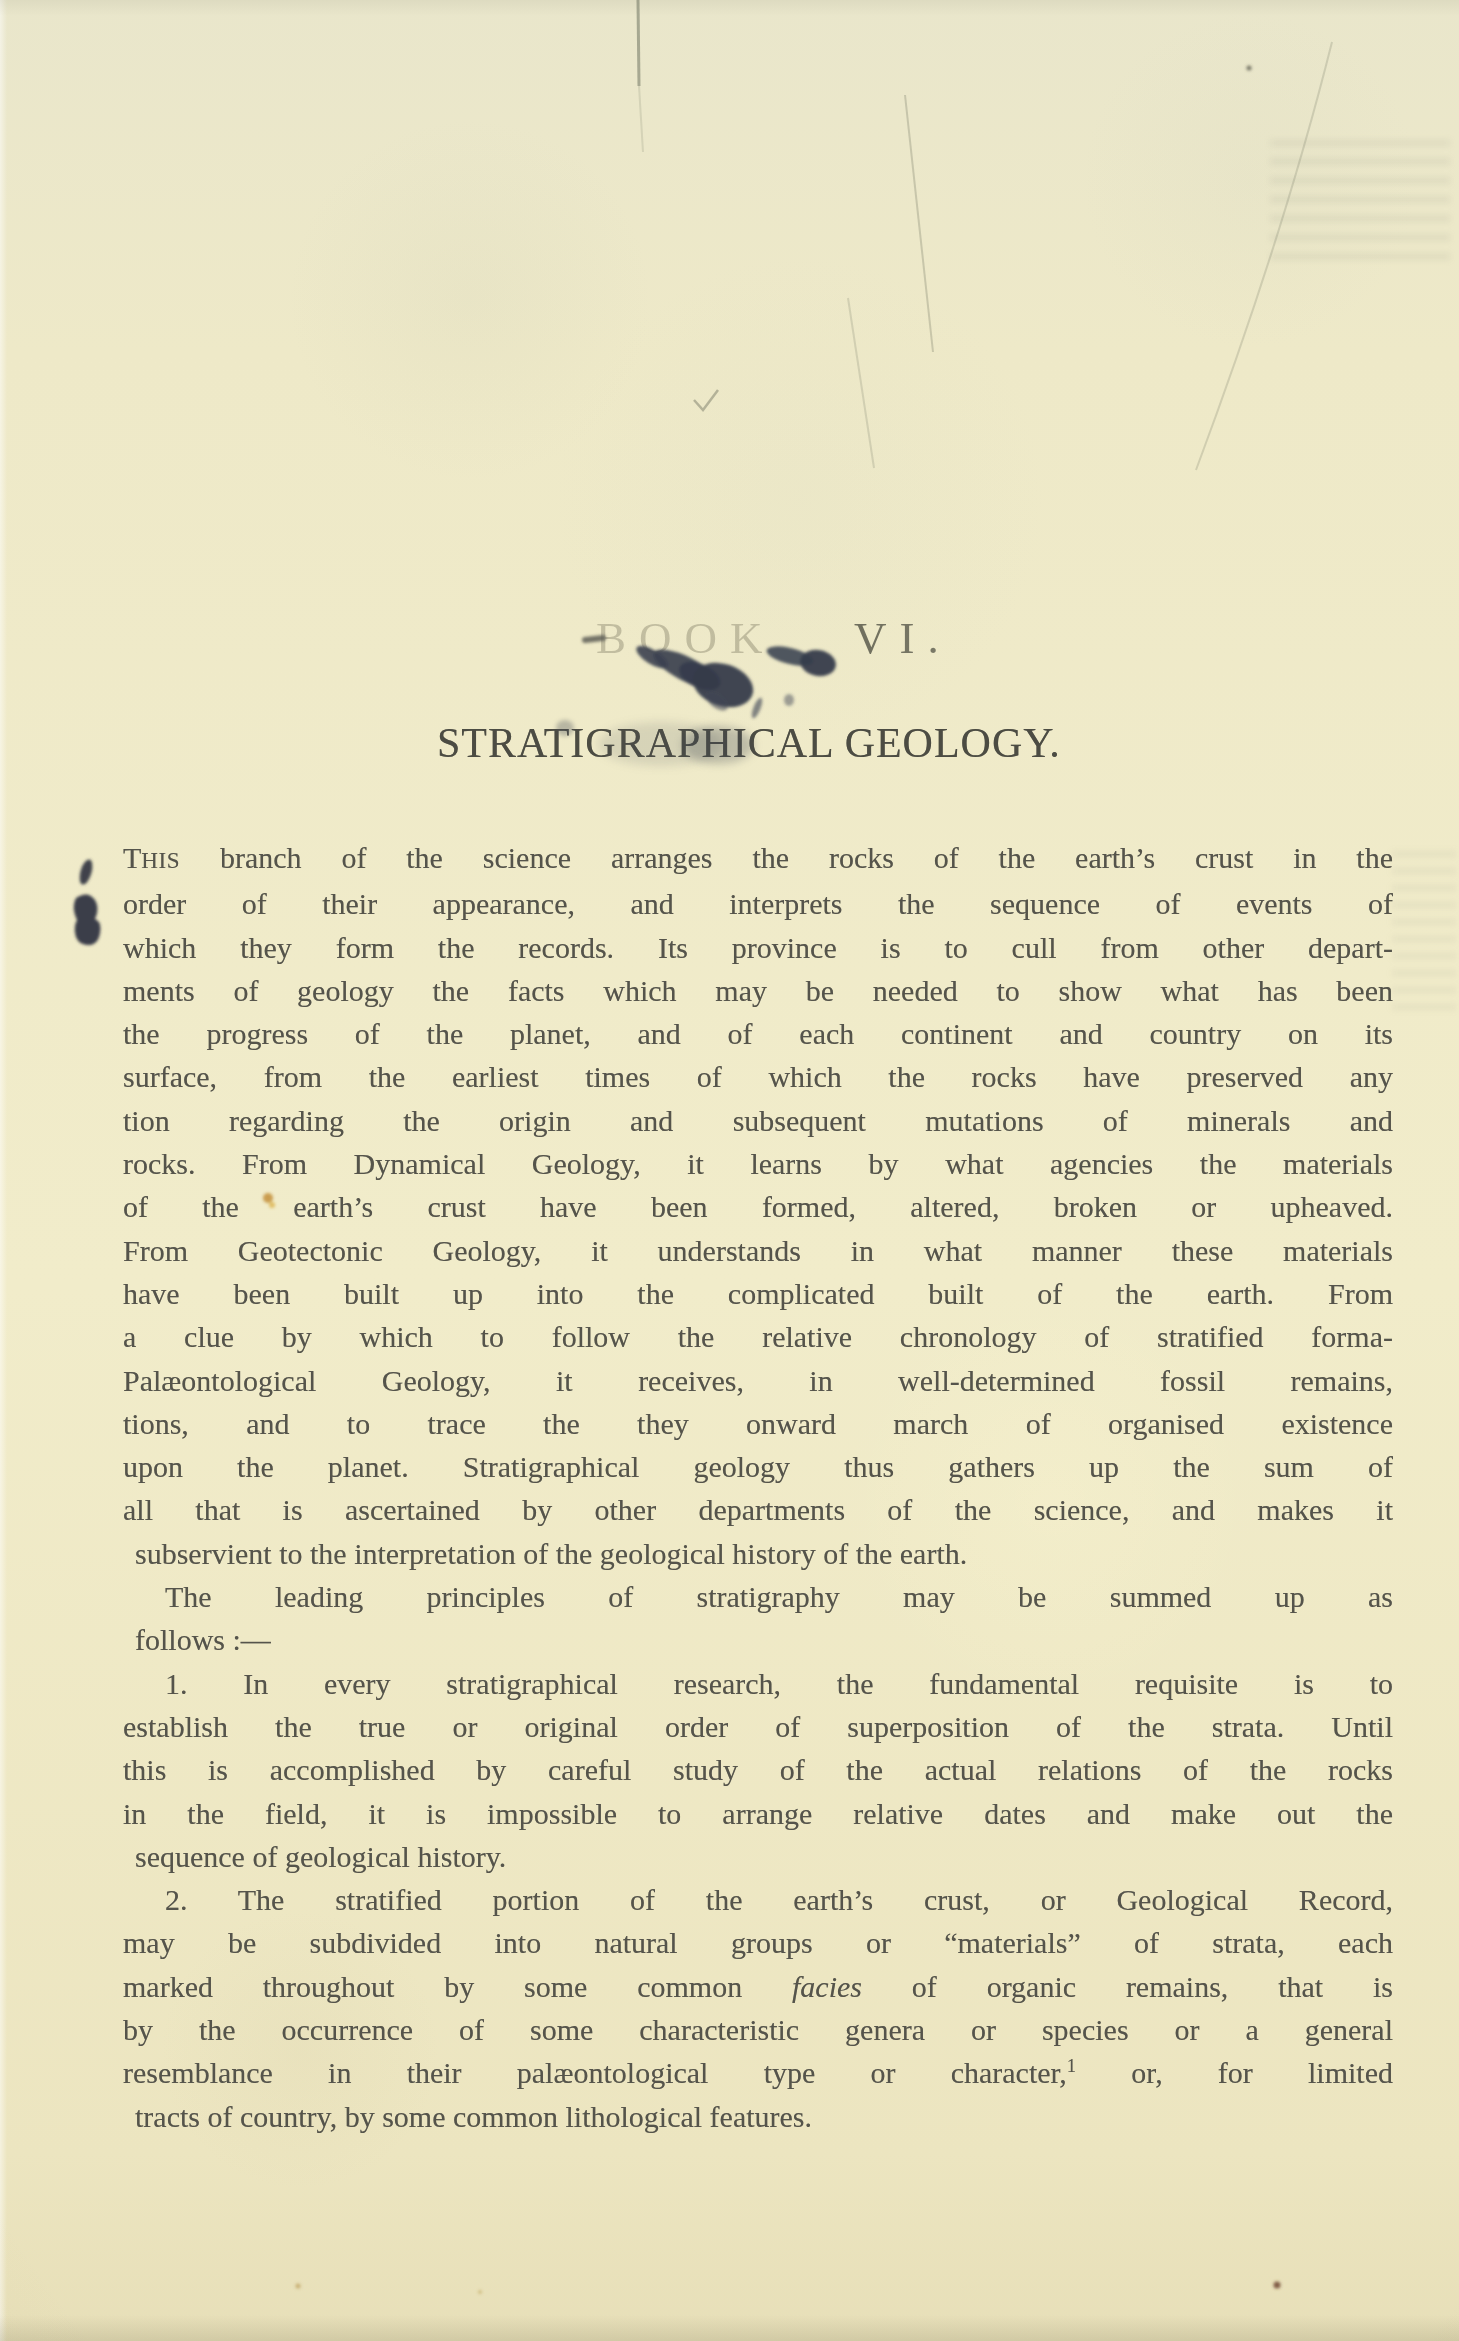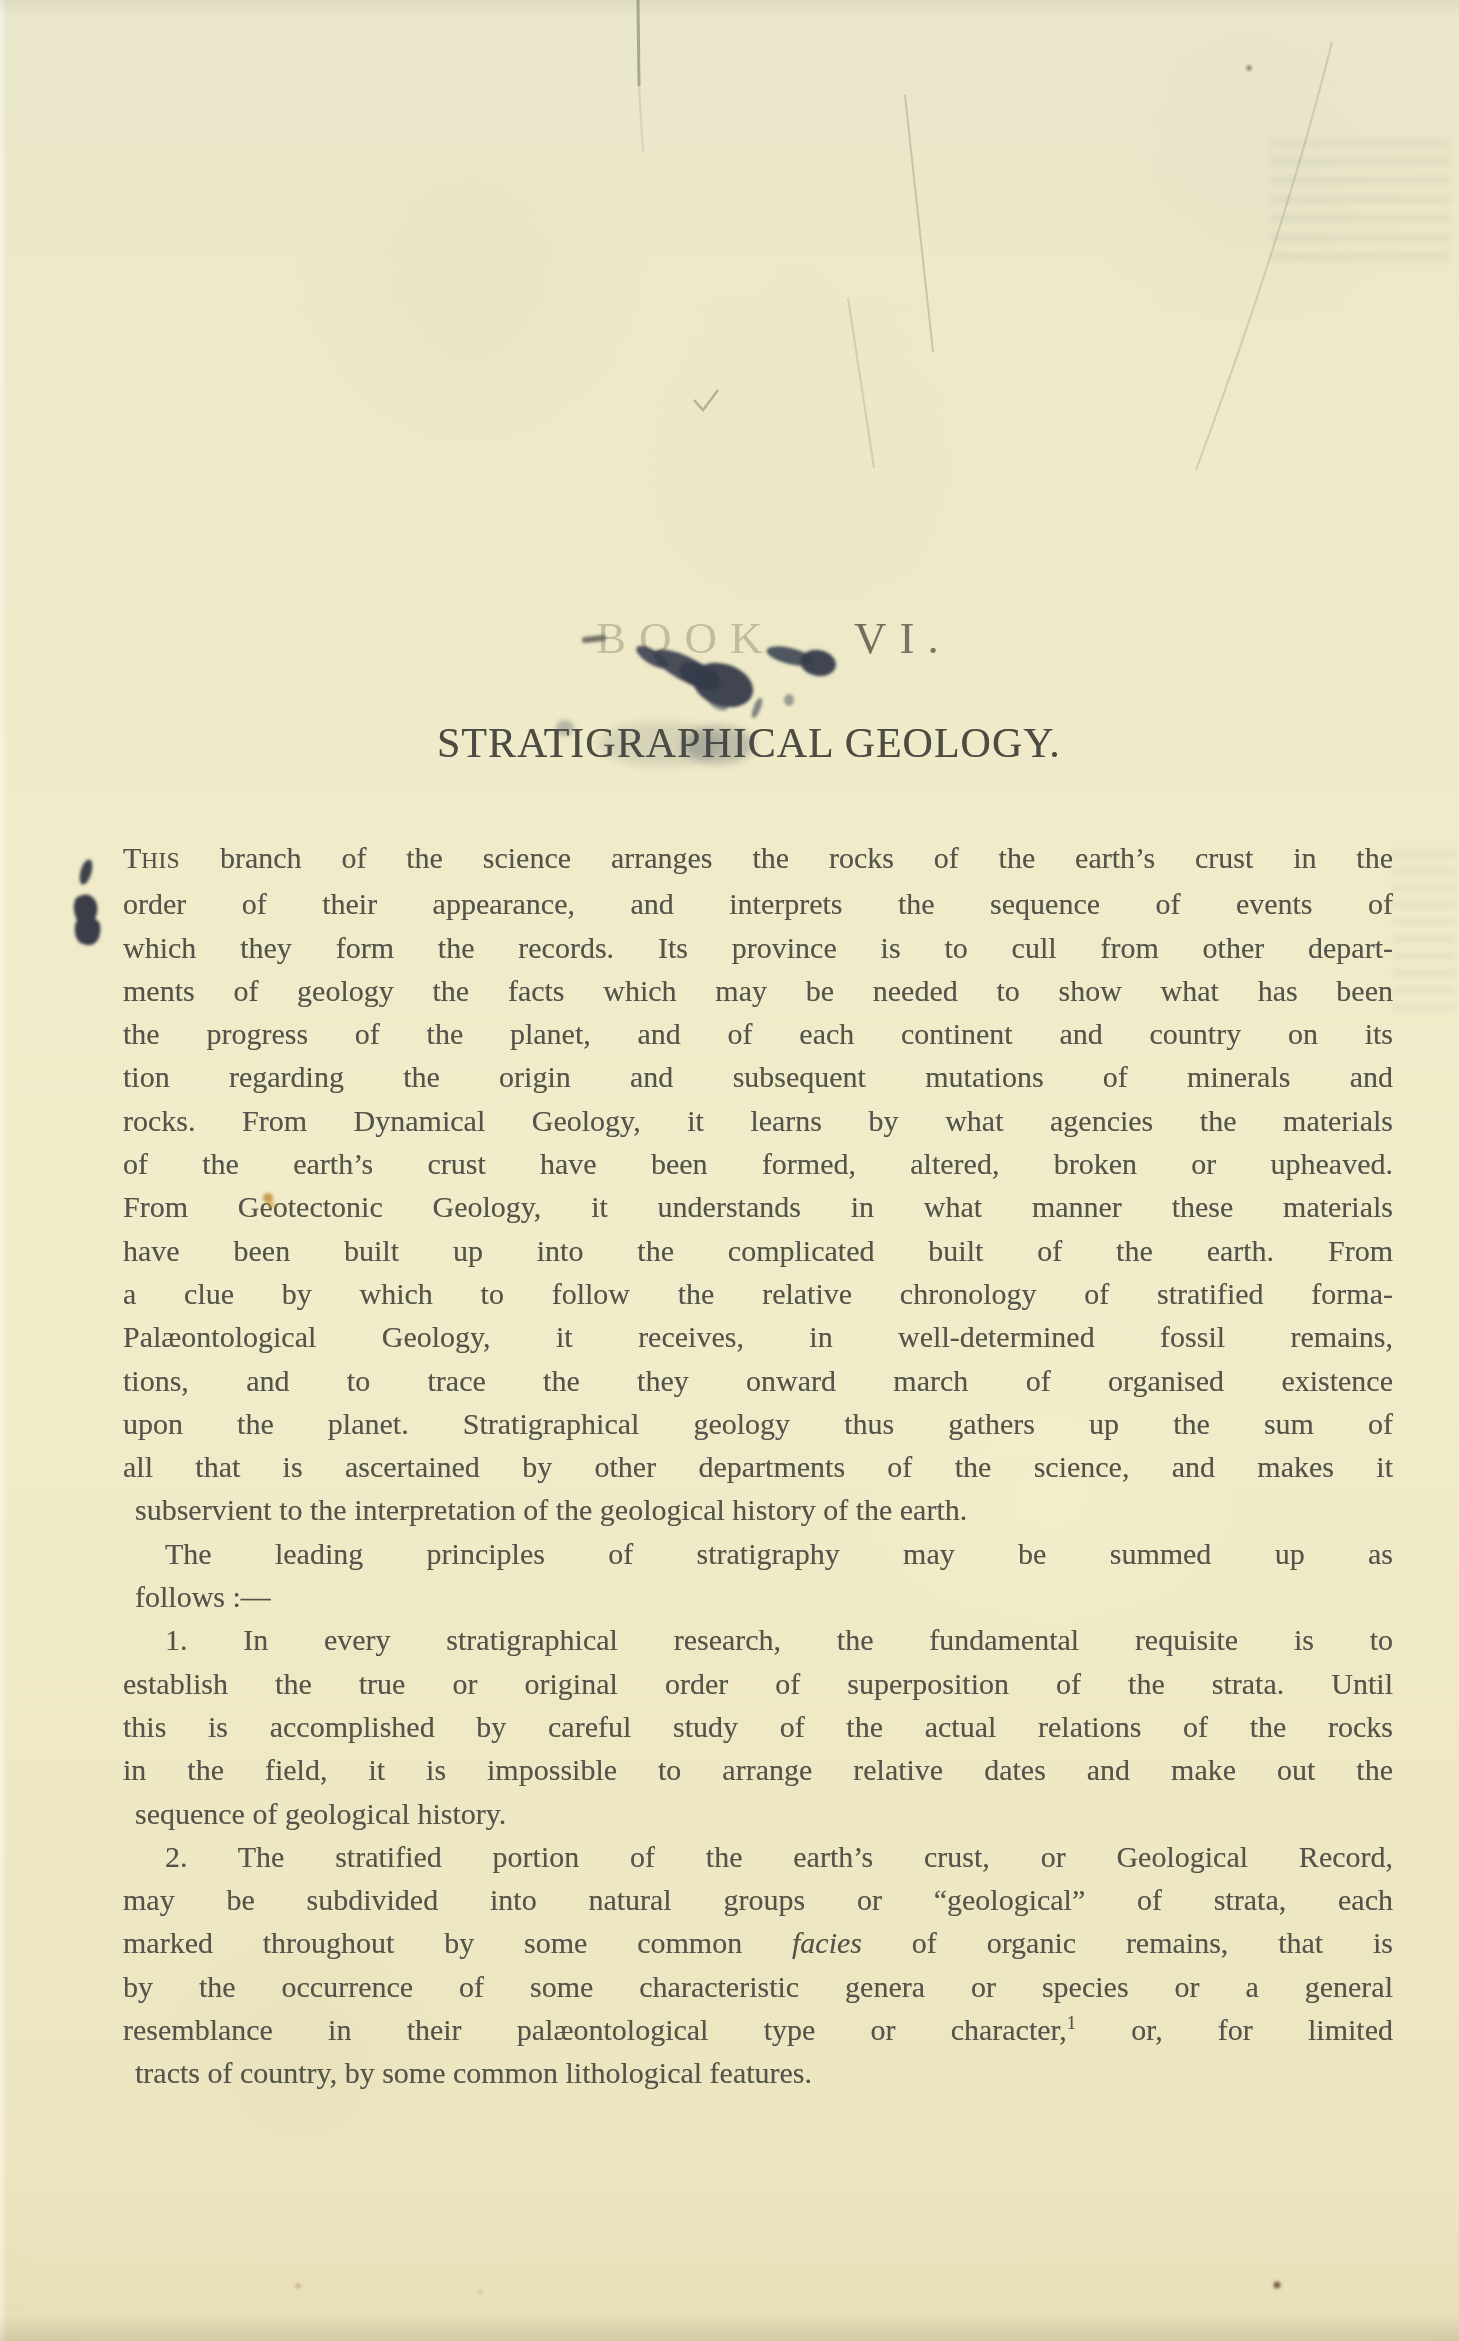--- a/index.html
+++ b/index.html
@@ -88,40 +88,41 @@
   <div class="tsm tsm1"></div>
   <div class="tsm tsm2"></div>
   <div class="tsm tsm3"></div>
 
   <div class="body-text">
       <div class="line">T<span class="sc">HIS</span> branch of the science arranges the rocks of the earth’s crust in the</div>
       <div class="line">order of their appearance, and interprets the sequence of events of</div>
       <div class="line">which they form the records.  Its province is to cull from other depart-</div>
       <div class="line">ments of geology the facts which may be needed to show what has been</div>
       <div class="line">the progress of the planet, and of each continent and country on its</div>
+      <div class="line">surface, from the earliest times of which the rocks have preserved any</div>
       <div class="line">tion regarding the origin and subsequent mutations of minerals and</div>
       <div class="line">rocks.  From Dynamical Geology, it learns by what agencies the materials</div>
       <div class="line">of the earth’s crust have been formed, altered, broken or upheaved.</div>
       <div class="line">From Geotectonic Geology, it understands in what manner these materials</div>
       <div class="line">have been built up into the complicated built of the earth.  From</div>
       <div class="line">a clue by which to follow the relative chronology of stratified forma-</div>
       <div class="line">Palæontological Geology, it receives, in well-determined fossil remains,</div>
       <div class="line">tions, and to trace the they onward march of organised existence</div>
       <div class="line">upon the planet.  Stratigraphical geology thus gathers up the sum of</div>
       <div class="line">all that is ascertained by other departments of the science, and makes it</div>
       <div class="line noj">subservient to the interpretation of the geological history of the earth.</div>
       <div class="line ind">The leading principles of stratigraphy may be summed up as</div>
       <div class="line noj">follows :—</div>
       <div class="line ind">1. In every stratigraphical research, the fundamental requisite is to</div>
       <div class="line">establish the true or original order of superposition of the strata.  Until</div>
       <div class="line">this is accomplished by careful study of the actual relations of the rocks</div>
       <div class="line">in the field, it is impossible to arrange relative dates and make out the</div>
       <div class="line noj">sequence of geological history.</div>
       <div class="line ind">2. The stratified portion of the earth’s crust, or Geological Record,</div>
-      <div class="line">may be subdivided into natural groups or “geological” of strata, each</div>
+      <div class="line">may be subdivided into natural groups or “materials” of strata, each</div>
       <div class="line">marked throughout by some common <span class="it">facies</span> of organic remains, that is</div>
       <div class="line">by the occurrence of some characteristic genera or species or a general</div>
       <div class="line">resemblance in their palæontological type or character,<span class="sup">1</span> or, for limited</div>
       <div class="line noj">tracts of country, by some common lithological features.</div>
     </div>
 
 
   <svg class="ink" width="1459" height="2341" viewBox="0 0 1459 2341">
     <defs>
       <filter id="soft" x="-30%" y="-30%" width="160%" height="160%">

